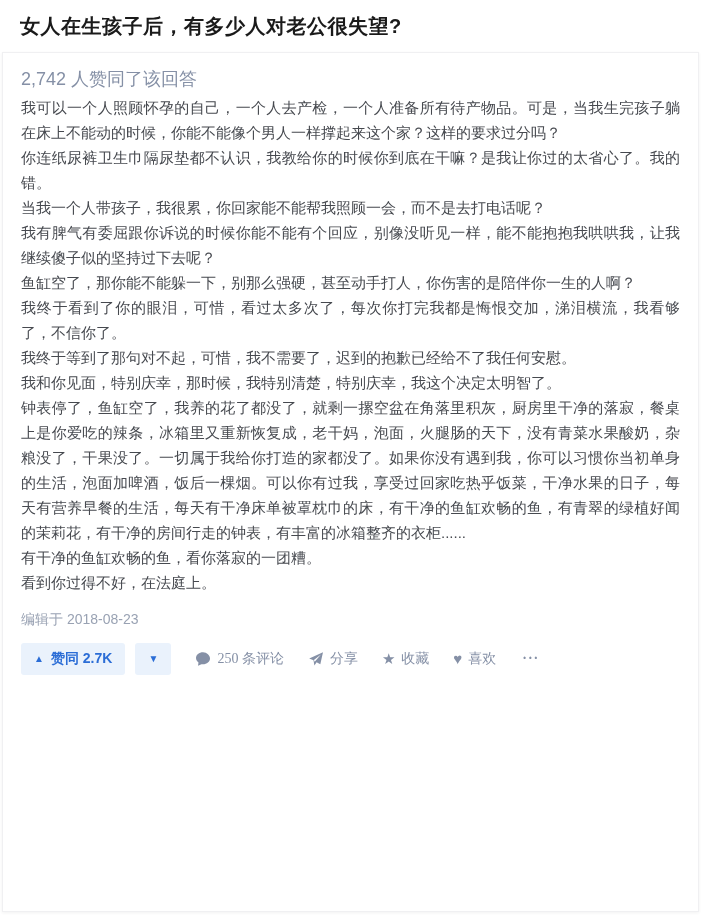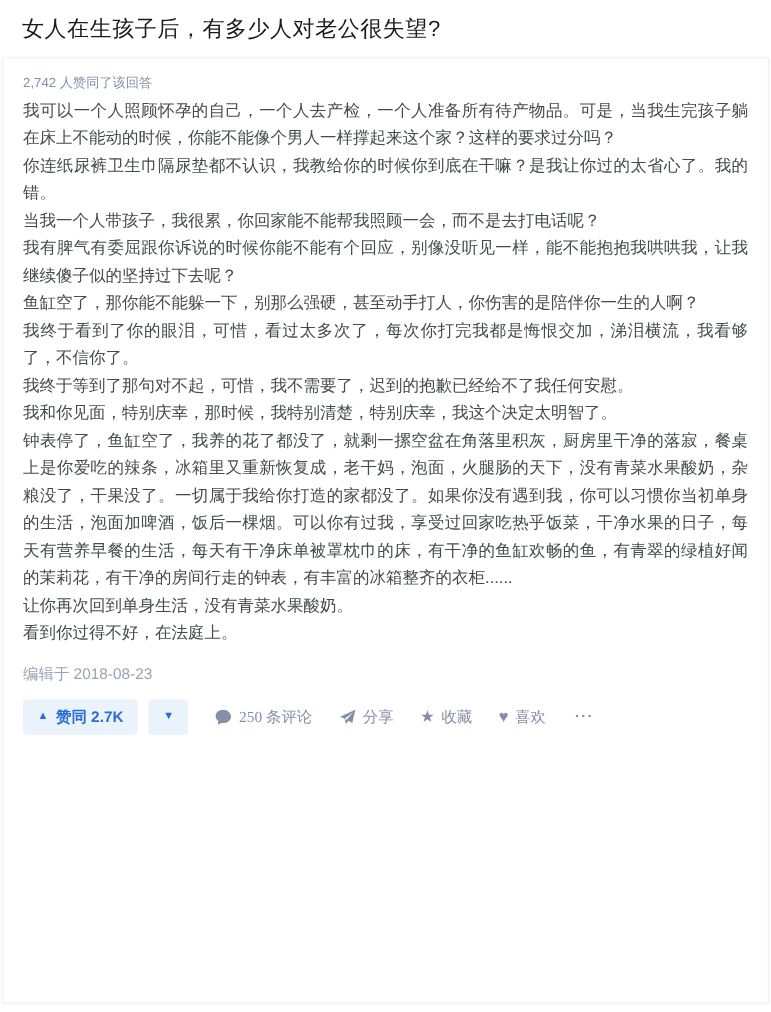--- a/index.html
+++ b/index.html
@@ -8,34 +8,34 @@
     background: #fff;
     font-family: "Liberation Sans", "DejaVu Sans", sans-serif;
     overflow: hidden;
   }
   .question-header {
     padding: 13px 20px 12px 20px;
     background: #fff;
   }
   .question-title {
     font-size: 20px;
-    font-weight: 400;
+    font-weight: 700;
     color: #1a1a1a;
     letter-spacing: 0.5px;
   }
   .answer-card {
     margin: 0 2px;
     background: #fff;
     border: 1px solid #f0f0f2;
     box-shadow: 0 1px 3px rgba(26,26,26,.06);
     padding: 14px 18px 12px 18px;
     min-height: 860px;
   }
   .upvote-meta {
-    font-size: 12px;
+    font-size: 18px;
     color: #8590a6;
     margin-bottom: 4px;
   }
   .answer-body p {
     font-size: 15px;
     line-height: 25px;
     color: #46494f;
     text-align: justify;
     word-break: break-all;
   }
@@ -96,21 +96,21 @@
   <div class="answer-body">
       <p>我可以一个人照顾怀孕的自己，一个人去产检，一个人准备所有待产物品。可是，当我生完孩子躺在床上不能动的时候，你能不能像个男人一样撑起来这个家？这样的要求过分吗？</p>
       <p>你连纸尿裤卫生巾隔尿垫都不认识，我教给你的时候你到底在干嘛？是我让你过的太省心了。我的错。</p>
       <p>当我一个人带孩子，我很累，你回家能不能帮我照顾一会，而不是去打电话呢？</p>
       <p>我有脾气有委屈跟你诉说的时候你能不能有个回应，别像没听见一样，能不能抱抱我哄哄我，让我继续傻子似的坚持过下去呢？</p>
       <p>鱼缸空了，那你能不能躲一下，别那么强硬，甚至动手打人，你伤害的是陪伴你一生的人啊？</p>
       <p>我终于看到了你的眼泪，可惜，看过太多次了，每次你打完我都是悔恨交加，涕泪横流，我看够了，不信你了。</p>
       <p>我终于等到了那句对不起，可惜，我不需要了，迟到的抱歉已经给不了我任何安慰。</p>
       <p>我和你见面，特别庆幸，那时候，我特别清楚，特别庆幸，我这个决定太明智了。</p>
       <p>钟表停了，鱼缸空了，我养的花了都没了，就剩一摞空盆在角落里积灰，厨房里干净的落寂，餐桌上是你爱吃的辣条，冰箱里又重新恢复成，老干妈，泡面，火腿肠的天下，没有青菜水果酸奶，杂粮没了，干果没了。一切属于我给你打造的家都没了。如果你没有遇到我，你可以习惯你当初单身的生活，泡面加啤酒，饭后一棵烟。可以你有过我，享受过回家吃热乎饭菜，干净水果的日子，每天有营养早餐的生活，每天有干净床单被罩枕巾的床，有干净的鱼缸欢畅的鱼，有青翠的绿植好闻的茉莉花，有干净的房间行走的钟表，有丰富的冰箱整齐的衣柜......</p>
-      <p>让你再次回到单身生活，没有青菜水果酸奶。</p>
+      <p>有干净的鱼缸欢畅的鱼，看你落寂的一团糟。</p>
       <p>看到你过得不好，在法庭上。</p>
     </div>
 
   <div class="edited-line">编辑于 2018-08-23</div>
 
   <div class="action-bar">
     <button class="vote-btn up">
       <span class="tri">▲</span>
       <span>赞同 2.7K</span>
     </button>

